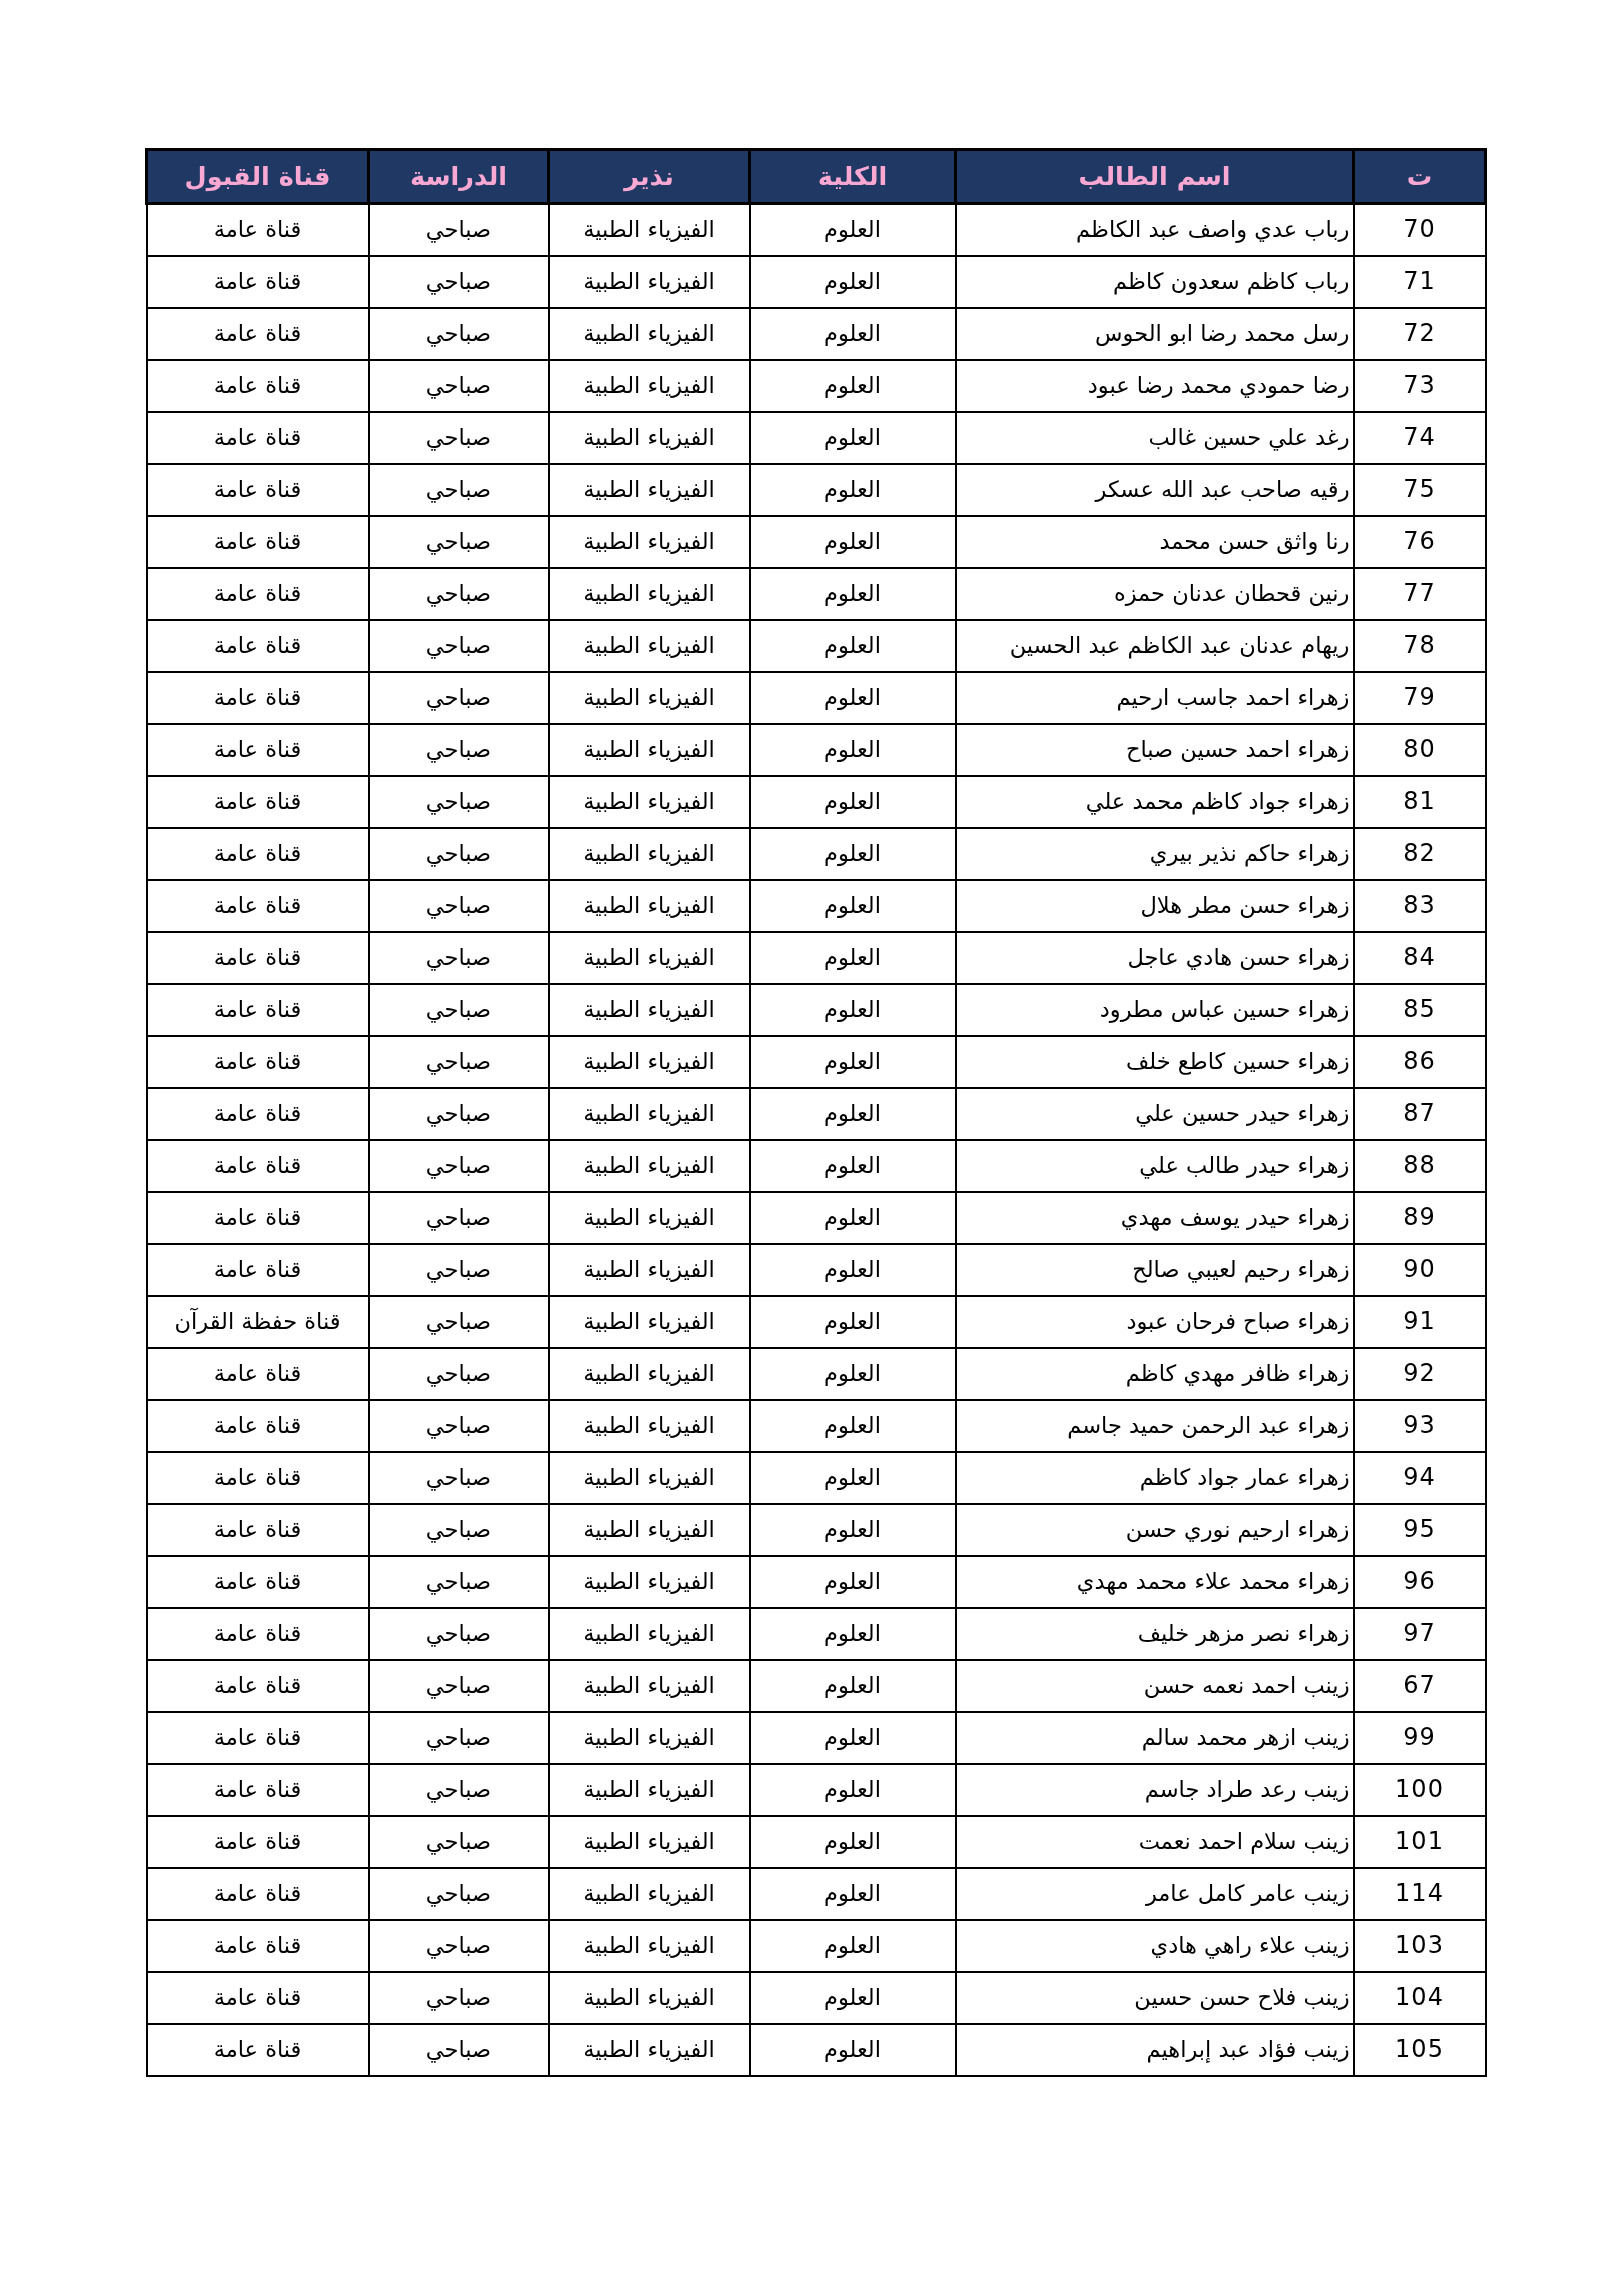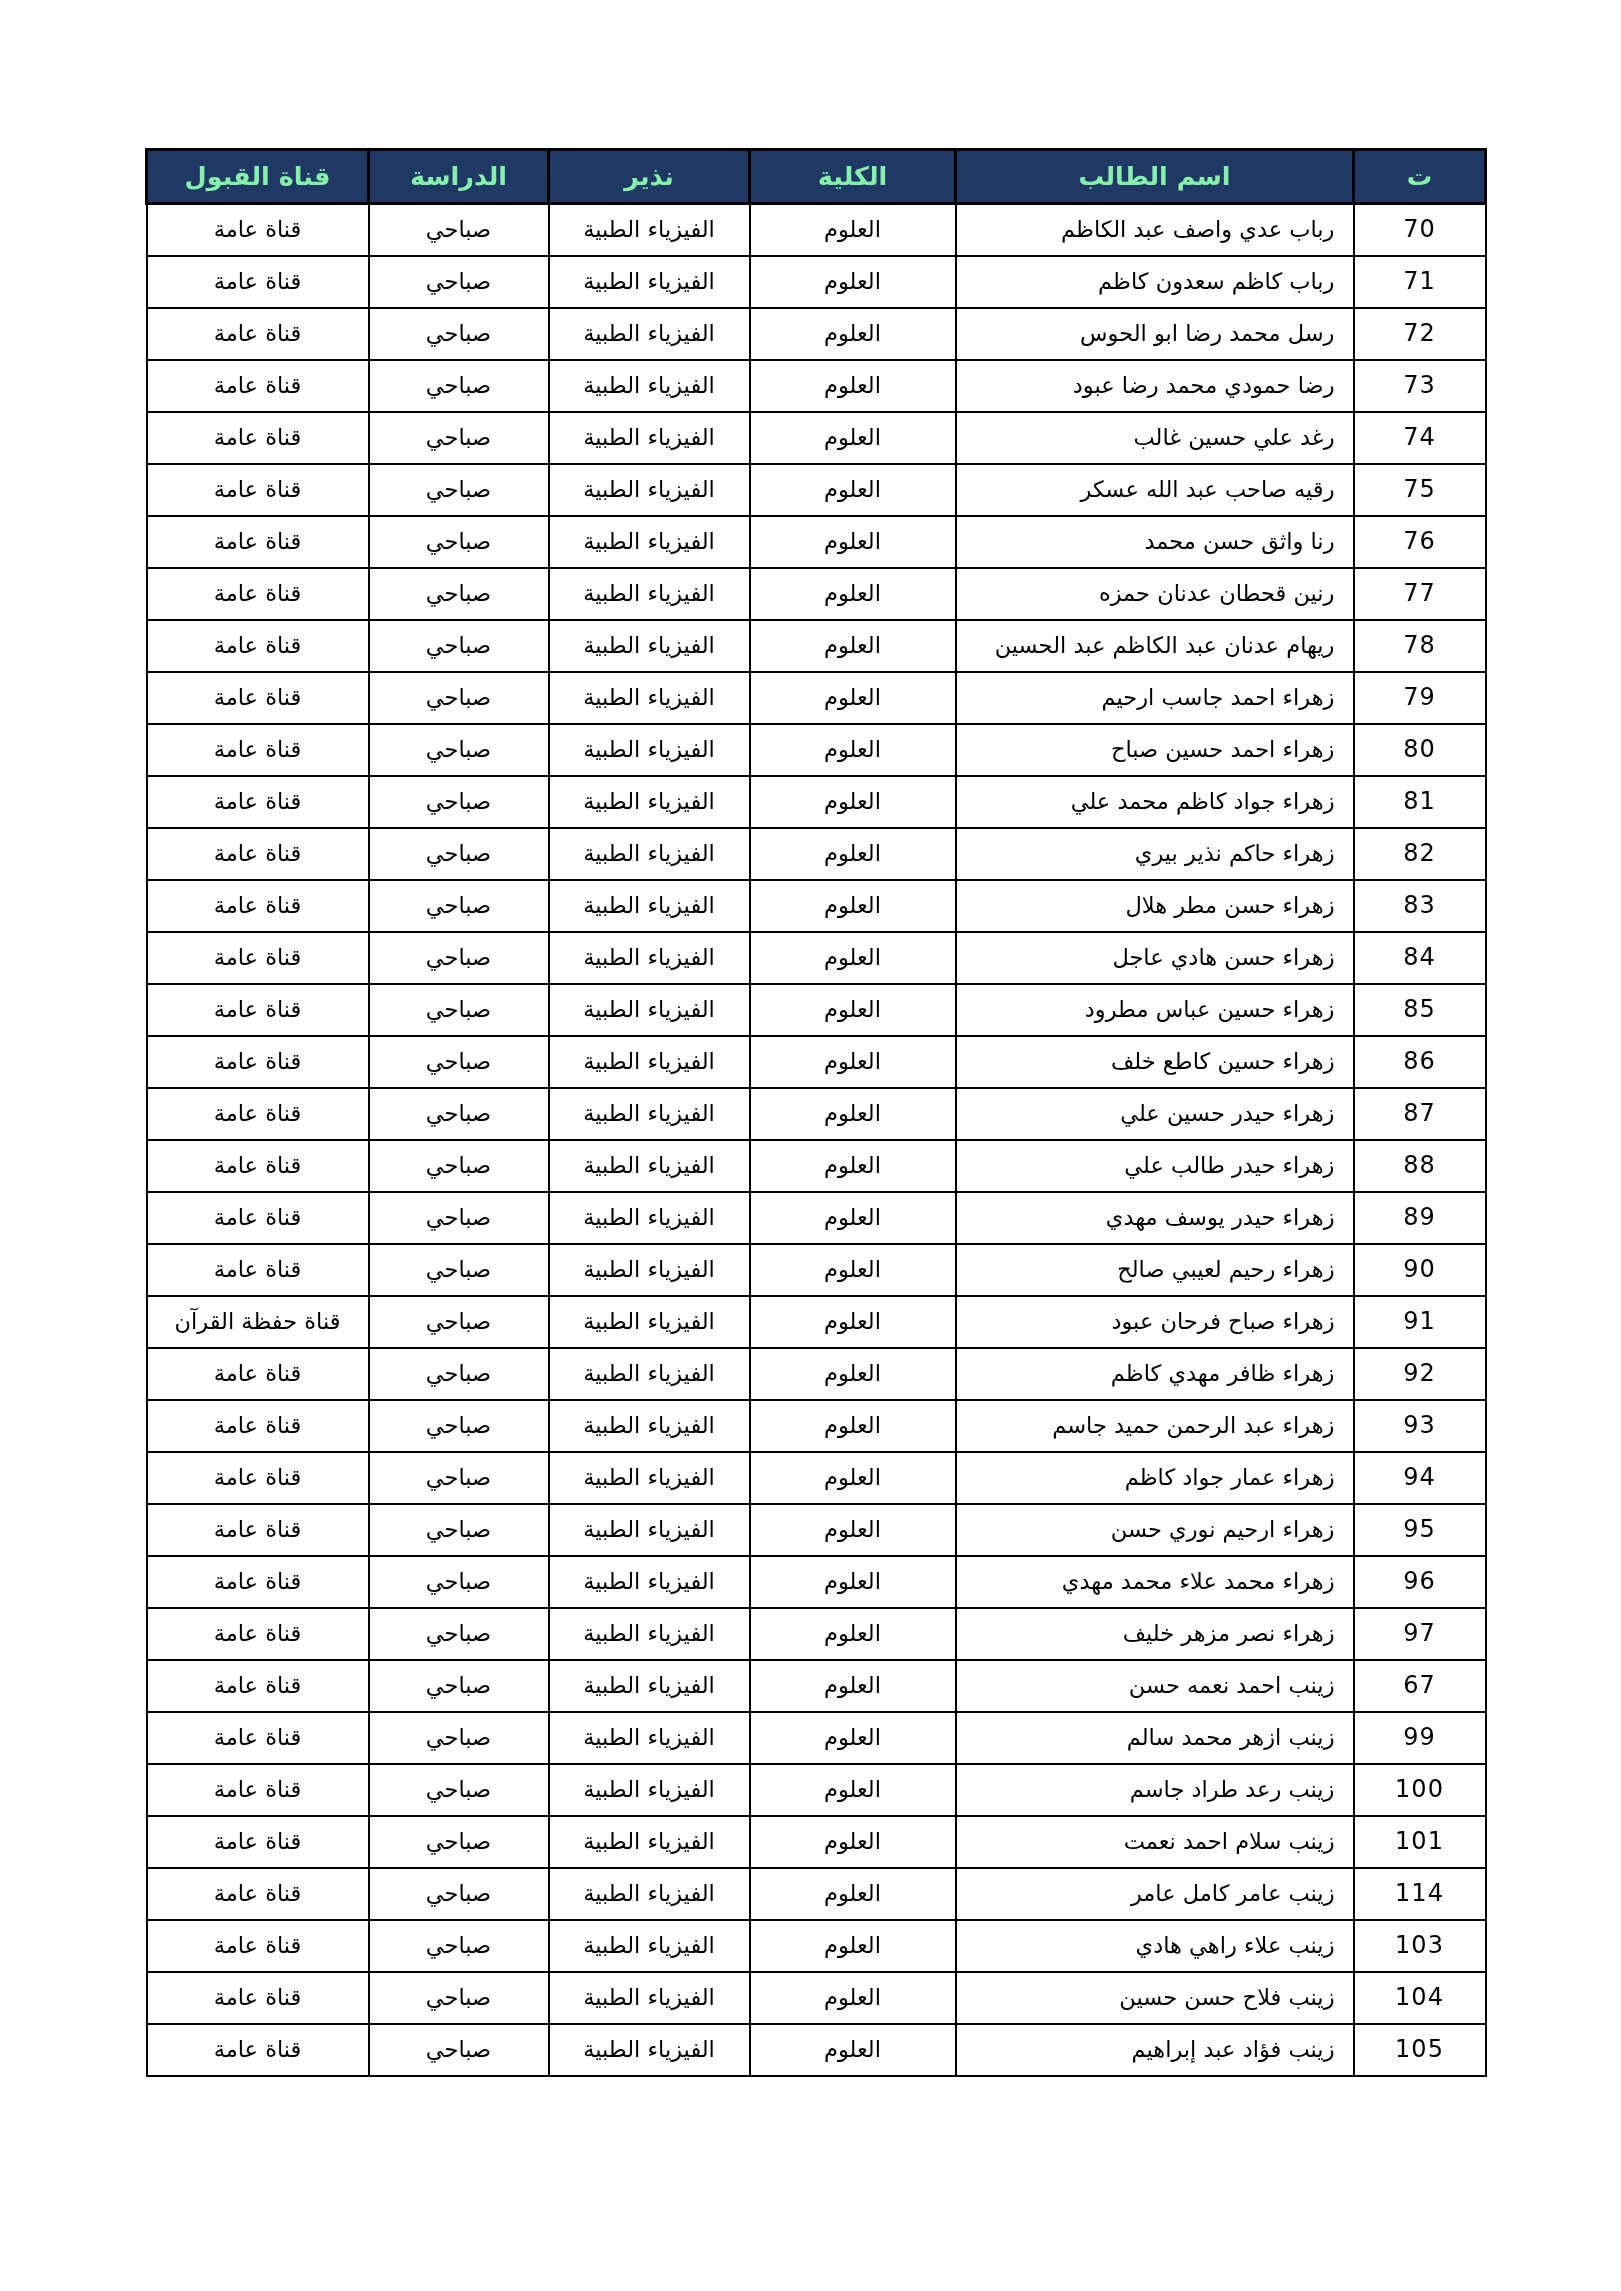--- a/index.html
+++ b/index.html
@@ -20,21 +20,21 @@
     left: 145px;
     top: 148px;
     width: 1339px;
     border-collapse: collapse;
     table-layout: fixed;
     direction: rtl;
     border: 2.9px solid #000000;
   }
   table.students th {
     background: #1F3864;
-    color: #86efac;
+    color: #f9a8d4;
     font-weight: bold;
     font-size: 25.5px;
     height: 51px;
     border: 3.9px solid #000000;
     text-align: center;
     padding: 0 3.9px;
     line-height: 1.1;
   }
   table.students td {
     background: #ffffff;
@@ -45,21 +45,21 @@
     border-top-width: 2.9px;
     border-bottom-width: 2.9px;
     text-align: center;
     padding: 0 2.9px;
     line-height: 1.15;
     overflow: hidden;
     white-space: nowrap;
   }
   table.students td.name-cell {
     text-align: right;
-    padding-right: 18px;
+    padding-right: 3px;
     font-size: 22.5px;
   }
   table.students td.idx-cell {
     font-size: 24px;
     letter-spacing: 1px;
   }
 </style>
 </head>
 <body>
 

